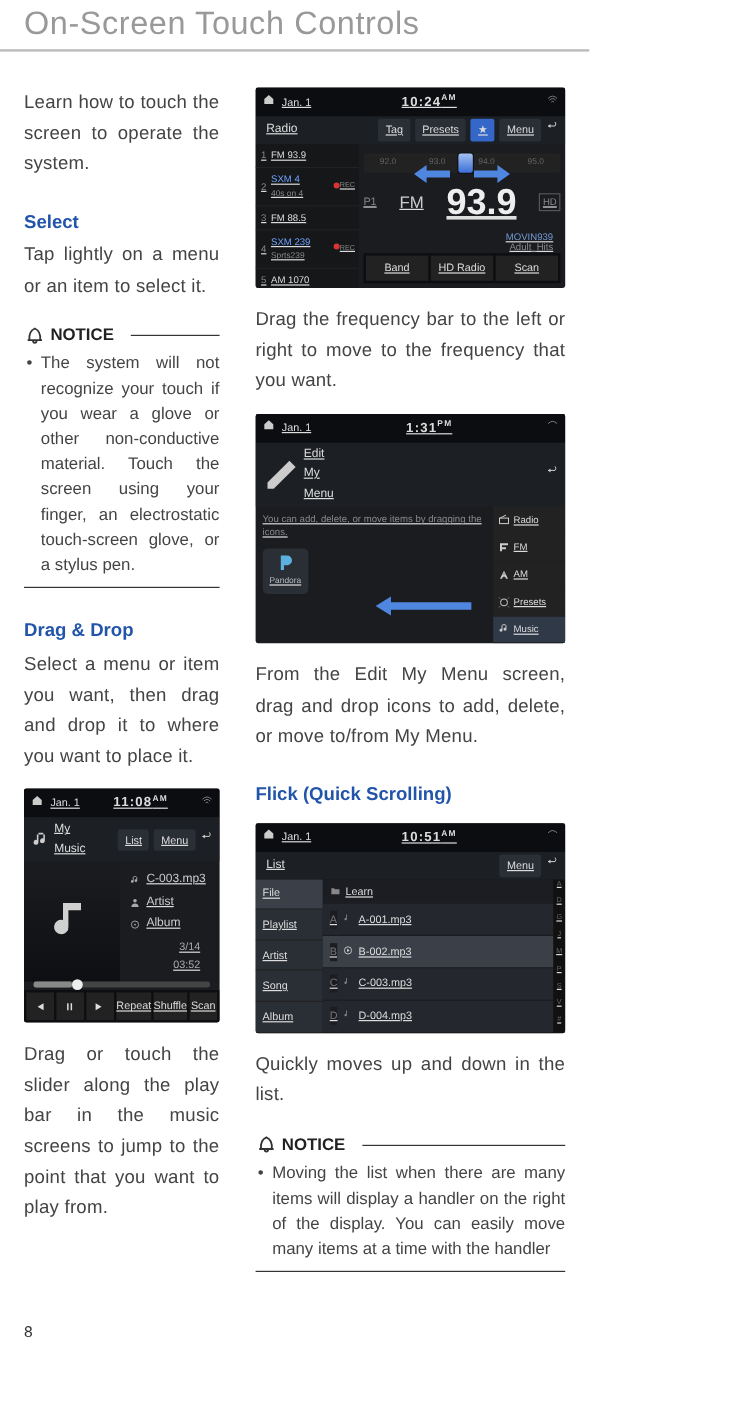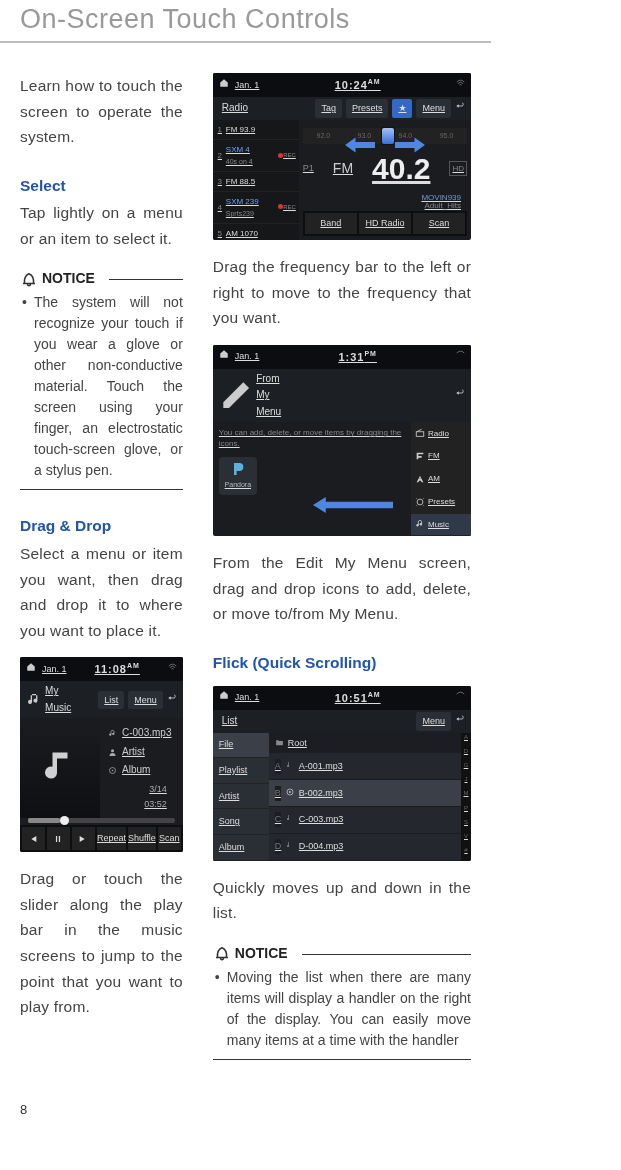--- a/index.html
+++ b/index.html
@@ -410,21 +410,21 @@
               <svg viewBox="0 0 40 24">
                   <path fill="#4f86e0" d="M0 12 L14 2 V8 H40 V16 H14 V22 Z"></path>
                 </svg>
               <svg viewBox="0 0 40 24">
                   <path fill="#4f86e0" d="M40 12 L26 2 V8 H0 V16 H26 V22 Z"></path>
                 </svg>
             </div>
             <div class="radio-display">
               <span class="p1">P1</span>
               <span class="band">FM</span>
-              <span class="freq">40.2</span>
+              <span class="freq">93.9</span>
               <span style="font-size:8px;color:#888;border:1px solid #555;padding:0 2px;">HD</span>
             </div>
             <div class="radio-sub">
               <div>MOVIN939</div>
               <div style="color:#888">Adult_Hits</div>
             </div>
             <div class="radio-bottom">
               <div class="rb">Band</div>
               <div class="rb">HD Radio</div>
               <div class="rb">Scan</div>
@@ -444,21 +444,21 @@
           <span class="time"><span>1:31</span><span class="ampm">PM</span></span>
           <span class="wifi-icon"><svg viewBox="0 0 24 24">
                 <path d="M2 8 Q12 -2 22 8" fill="none" stroke="#888" stroke-width="2"></path>
               </svg></span>
         </div>
         <div class="ui-secondbar">
           <span class="label">
             <svg class="tiny" viewBox="0 0 24 24">
                 <path fill="#ccc" d="M3 17 L17 3 L21 7 L7 21 H3 Z"></path>
               </svg>
-            <span>From My Menu</span>
+            <span>Edit My Menu</span>
           </span>
           <span class="flex"></span>
           <span class="arrow-back"><svg viewBox="0 0 24 24">
                 <path d="M4 12 H18 A6 6 0 0 0 18 4" fill="none" stroke="#ccc" stroke-width="2"></path>
                 <path d="M4 12 L9 8 V16 Z"></path>
               </svg></span>
         </div>
         <div class="edit-body">
           <div class="edit-main">
             <div style="line-height:1.3;">You can add, delete, or move items by dragging the icons.</div>
@@ -546,21 +546,21 @@
               <div class="frow">Playlist</div>
               <div class="frow">Artist</div>
               <div class="frow">Song</div>
               <div class="frow">Album</div>
             </div>
           <div class="file-main">
             <div class="fhead">
               <svg viewBox="0 0 24 24">
                   <path d="M3 6 H9 L11 8 H21 V19 H3 Z"></path>
                 </svg>
-              <span>Root</span>
+              <span>Learn</span>
             </div>
             <div id="file-rows" style="flex:1;display:flex;flex-direction:column;">
                 <div class="frow2">
                   <span class="alpha">A</span>
                   <span class="play-tri"><svg viewBox="0 0 24 24">
                       <path fill="#888" d="M9 3 V15 A3 3 0 1 1 7 12 V3 Z"></path>
                     </svg></span>
                   <span>A-001.mp3</span>
                 </div>
                 <div class="frow2 b">

